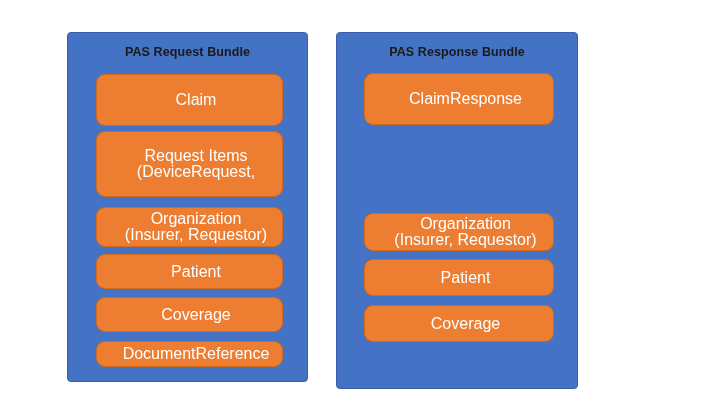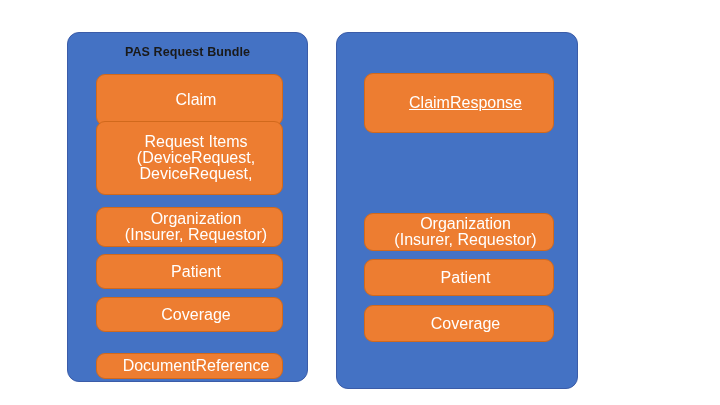--- a/index.html
+++ b/index.html
@@ -12,21 +12,21 @@
     position: relative;
     width: 720px;
     height: 405px;
     background: #ffffff;
     overflow: hidden;
   }
   .bundle {
     position: absolute;
     background: var(--bundle-blue, #4472C4);
     border: 1px solid var(--bundle-border, #3B5CA8);
-    border-radius: 12px;
+    border-radius: 4px;
     box-sizing: border-box;
   }
   .bundle-left  { left: 67px;  top: 32px; width: 241px; height: 350px; }
   .bundle-right { left: 336px; top: 32px; width: 242px; height: 357px; }
   .bundle-title {
     margin: 0;
     padding-top: 12px;
     text-align: center;
     font-size: 12.5px;
     font-weight: 600;
@@ -58,47 +58,47 @@
 
 <div class="canvas">
 
   <section class="bundle bundle-left">
     <h2 class="bundle-title">PAS Request Bundle</h2>
 
     <div class="rbox" style="top:41px; height:52px;">
       <span class="ln">Claim</span>
     </div>
 
-    <div class="rbox" style="top:88px; height:74px;">
+    <div class="rbox" style="top:98px; height:66px;">
       <span class="ln">Request Items</span>
       <span class="ln">(DeviceRequest,</span>
-      <span class="ln">DeviceRequest,</span>
     </div>
 
     <div class="rbox" style="top:174px; height:40px;">
       <span class="ln">Organization</span>
       <span class="ln">(Insurer, Requestor)</span>
     </div>
 
     <div class="rbox" style="top:221px; height:35px;">
       <span class="ln">Patient</span>
     </div>
 
     <div class="rbox" style="top:264px; height:35px;">
       <span class="ln">Coverage</span>
     </div>
 
-    <div class="rbox" style="top:308px; height:26px;margin-top:12px;">
+    <div class="rbox" style="top:308px; height:26px;">
       <span class="ln">DocumentReference</span>
     </div>
   </section>
 
   <section class="bundle bundle-right">
+    <h2 class="bundle-title">PAS Response Bundle</h2>
 
-    <div class="rbox" style="top:40px; height:60px;text-decoration:underline;">
+    <div class="rbox" style="top:40px; height:52px;">
       <span class="ln">ClaimResponse</span>
     </div>
 
     <div class="rbox" style="top:180px; height:38px;">
       <span class="ln">Organization</span>
       <span class="ln">(Insurer, Requestor)</span>
     </div>
 
     <div class="rbox" style="top:226px; height:37px;">
       <span class="ln">Patient</span>

